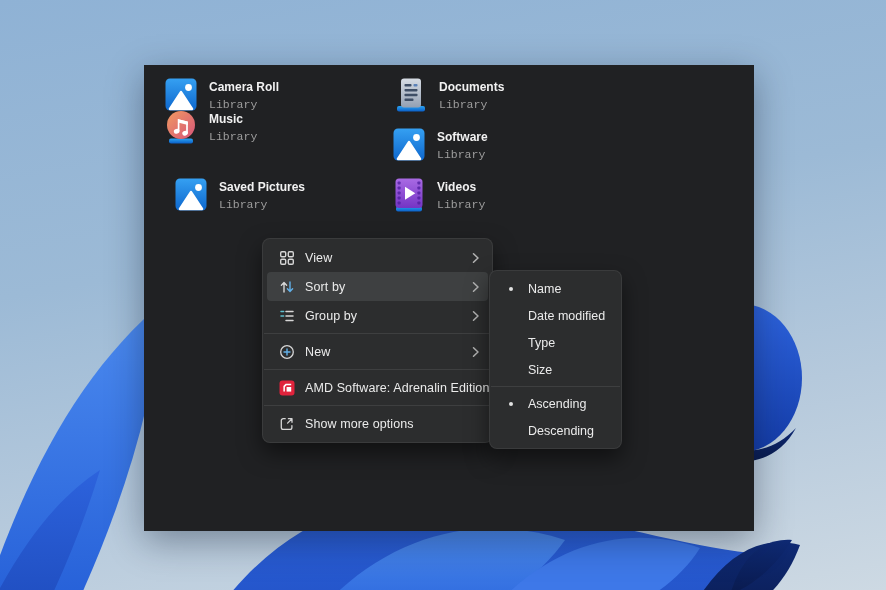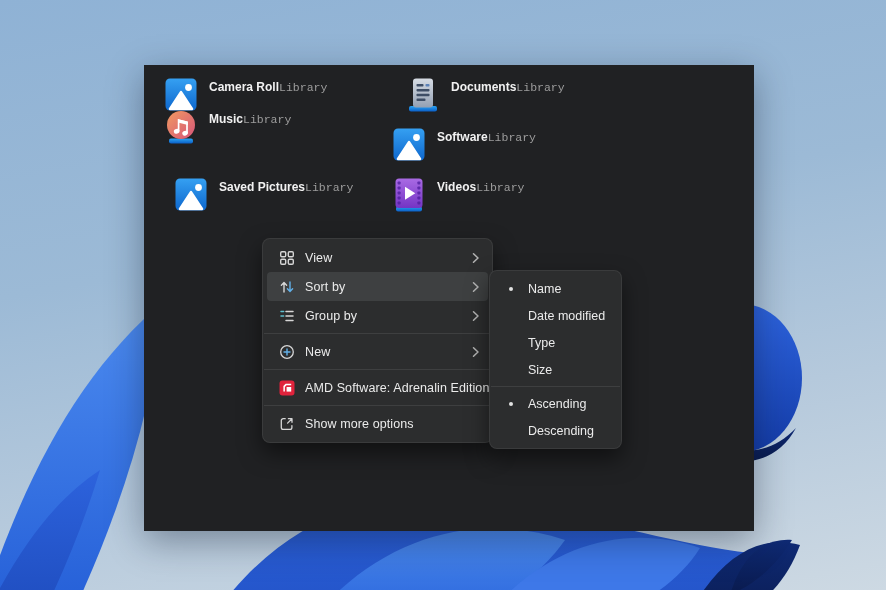--- a/index.html
+++ b/index.html
@@ -10,21 +10,21 @@
   }
   #bloom{position:absolute;inset:0;}
   
   #panel{
     position:absolute;left:144px;top:65px;width:610px;height:466px;
     background:#202123;box-shadow:0 10px 34px rgba(10,20,40,.38);
   }
   
   .lib{position:absolute;display:flex;align-items:flex-start;gap:9px;cursor:default;}
   .licon{width:38px;height:38px;flex:0 0 38px;display:block;}
-  .ltxt{display:flex;flex-direction:row;padding-top:3px;line-height:17px;}
+  .ltxt{display:flex;flex-direction:column;padding-top:3px;line-height:17px;}
   .lname{font-size:12px;font-weight:700;color:#f1f1f1;white-space:nowrap;}
   .lsub{font-size:11.5px;color:#9d9d9d;white-space:nowrap;font-family:Liberation Mono, monospace;}
   
   .menu{
     position:absolute;background:#2c2d2e;border:1px solid rgba(255,255,255,.07);
     border-radius:8px;box-shadow:0 10px 22px rgba(0,0,0,.5);
     padding:4px 0;box-sizing:border-box;color:#ebebeb;font-size:12.5px;
   }
   #ctx{left:262px;top:238px;width:231px;z-index:20;}
   #sub{left:489px;top:270px;width:133px;z-index:30;}
@@ -149,21 +149,21 @@
 
   <div class="lib" style="left:162px;top:76px">
     <svg class="licon">
         <use href="#sym-pic"></use>
       </svg>
     <span class="ltxt">
       <span class="lname">Camera Roll</span>
       <span class="lsub">Library</span>
     </span>
   </div>
-  <div class="lib" style="left:404px;top:76px">
+  <div class="lib" style="left:392px;top:76px">
     <svg class="licon">
         <use href="#sym-doc"></use>
       </svg>
     <span class="ltxt">
       <span class="lname">Documents</span>
       <span class="lsub">Library</span>
     </span>
   </div>
   <div class="lib" style="left:162px;top:108px">
     <svg class="licon">

